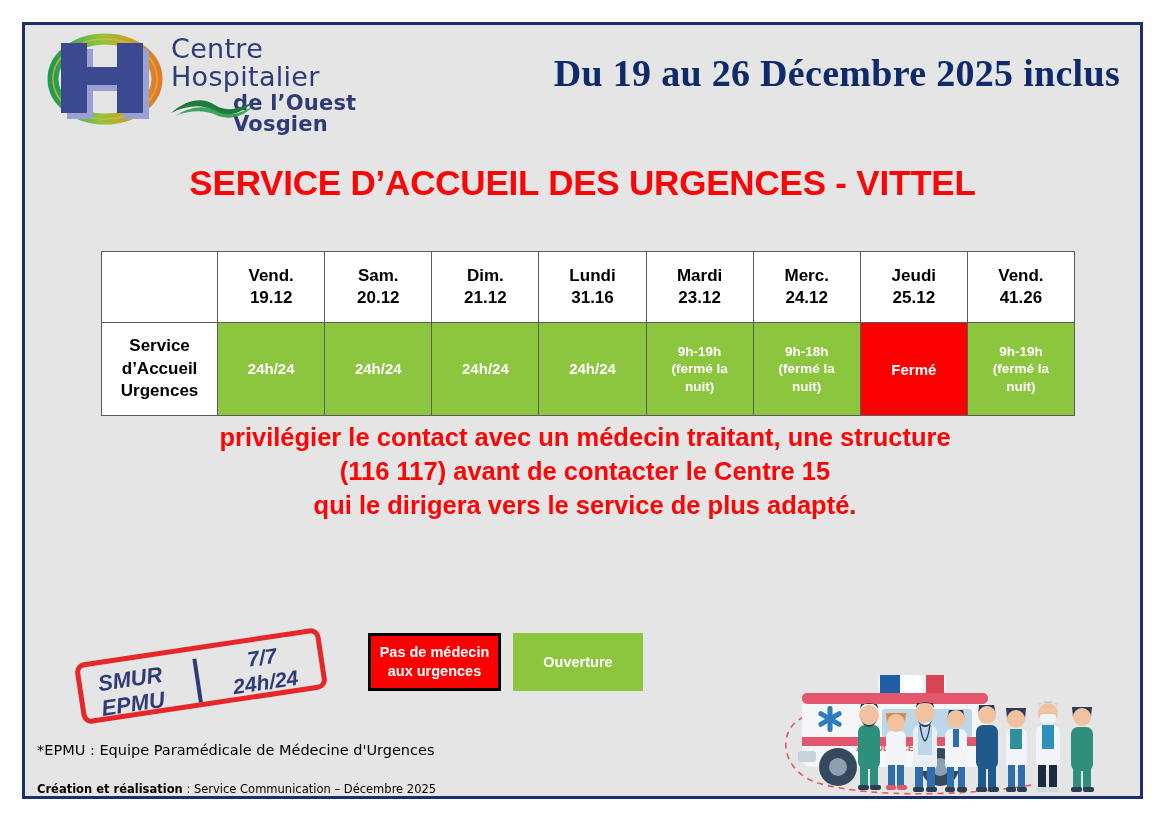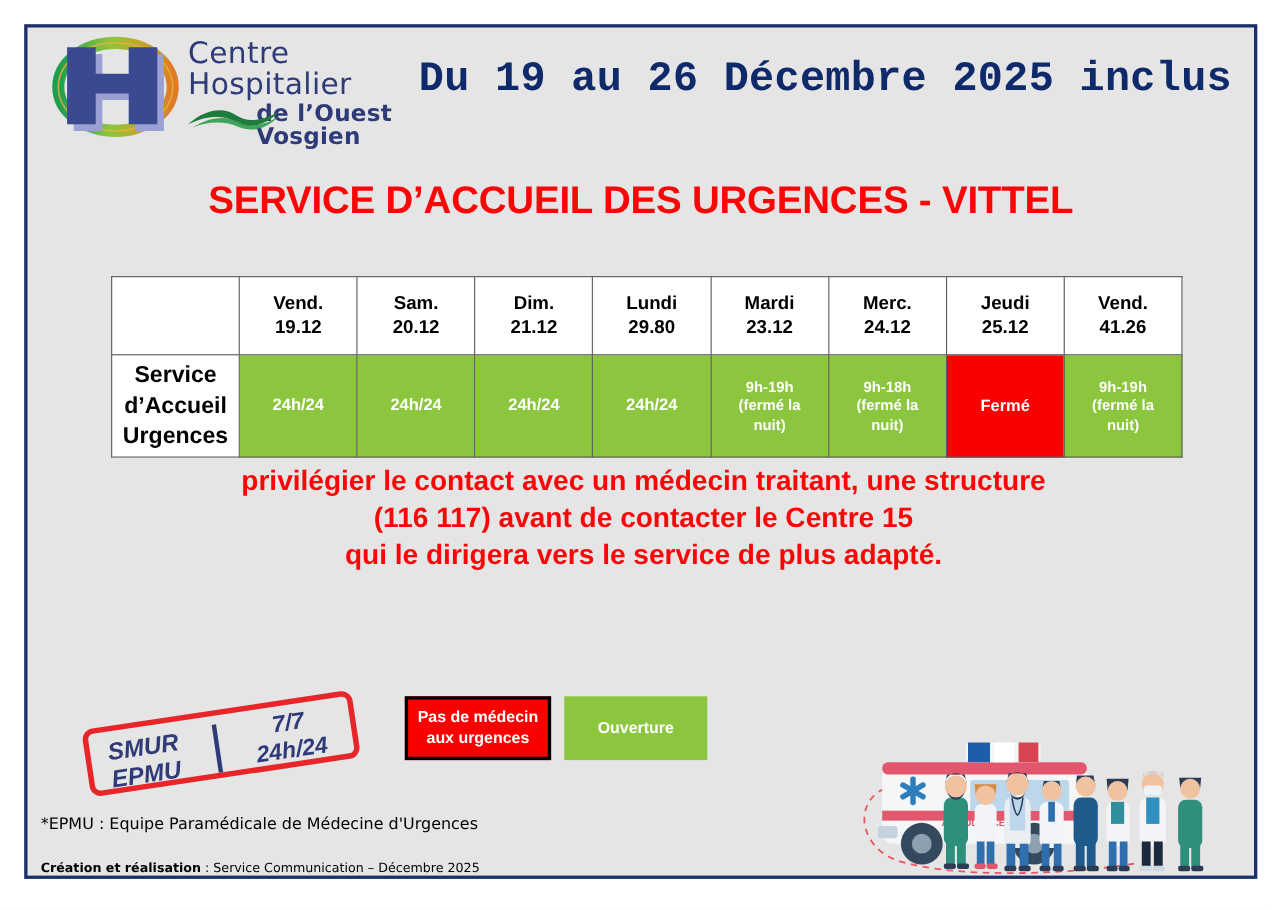--- a/index.html
+++ b/index.html
@@ -81,21 +81,21 @@
   }
 
   #header-title {
     position: absolute;
     right: 20px;
     top: 26px;
     font-size: 38px;
     font-weight: bold;
     color: #0e2a6b;
     letter-spacing: 0.3px;
-    font-family: Liberation Mono, monospace;
+    font-family: Liberation Serif, serif;
     white-space: nowrap;
     margin-left: 16px;
   }
 
   
   #main-heading {
     position: absolute;
     left: 0;
     top: 138px;
     width: 100%;
@@ -134,21 +134,21 @@
     font-weight: bold;
     line-height: 1.32;
     font-family: "Liberation Sans", sans-serif;
   }
   .head-cell.blank { background: #ffffff; }
 
   .row-label {
     height: 92px;
     background: #ffffff;
     color: #000000;
-    font-size: 21px;
+    font-size: 17px;
     font-weight: bold;
     line-height: 1.32;
     font-family: "Liberation Sans", sans-serif;
   }
   .cell-open {
     height: 92px;
     background: #8cc63f;
     color: #ffffff;
     font-size: 15px;
     font-weight: bold;
@@ -365,21 +365,21 @@
         <td class="head-cell">
           <div>Sam.</div>
           <div>20.12</div>
         </td>
         <td class="head-cell">
           <div>Dim.</div>
           <div>21.12</div>
         </td>
         <td class="head-cell">
           <div>Lundi</div>
-          <div>29.80</div>
+          <div>31.16</div>
         </td>
         <td class="head-cell">
           <div>Mardi</div>
           <div>23.12</div>
         </td>
         <td class="head-cell">
           <div>Merc.</div>
           <div>24.12</div>
         </td>
         <td class="head-cell">

